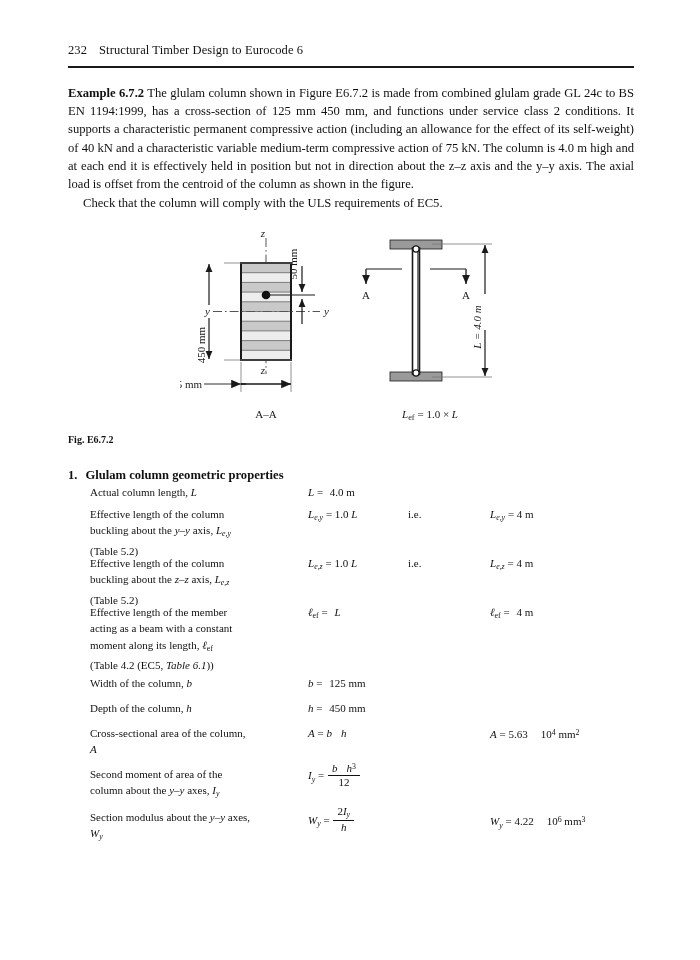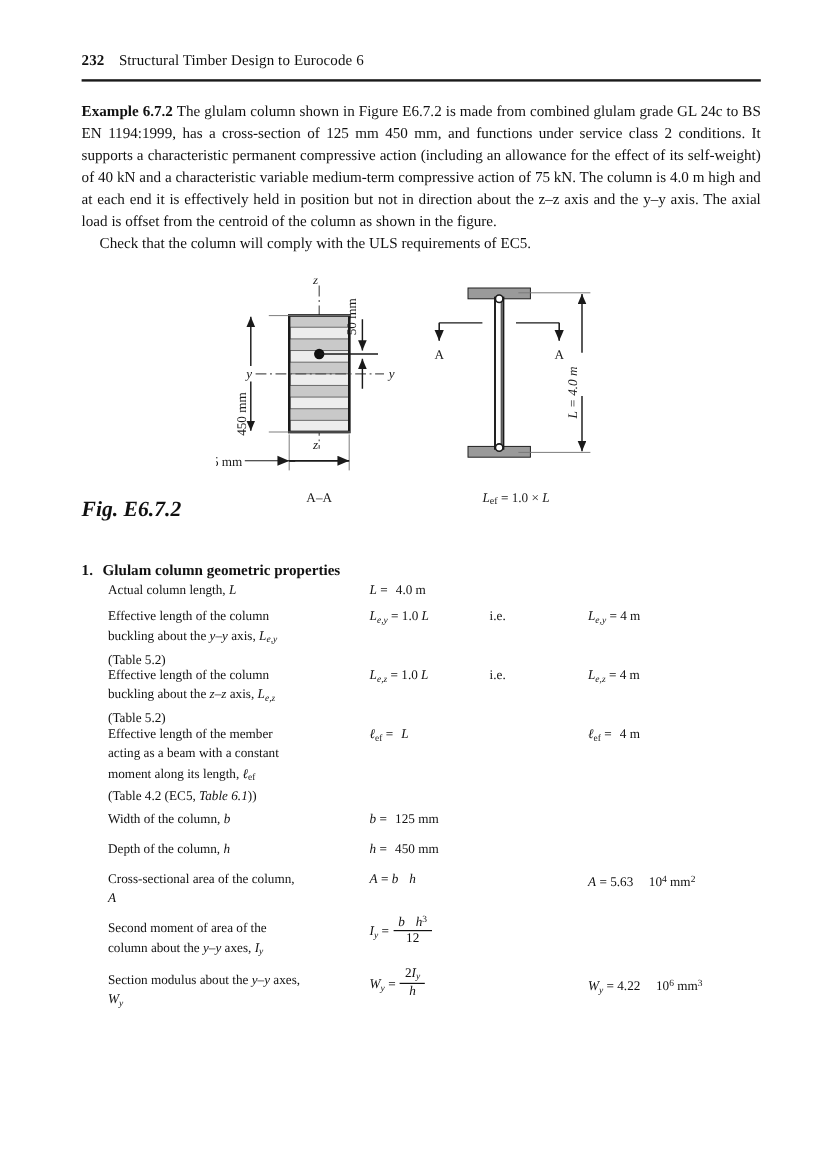--- a/index.html
+++ b/index.html
@@ -24,21 +24,21 @@
   
   .runhead {
     position: absolute;
     left: 68px;
     top: 43px;
     width: 566px;
     font-size: 12.5px;
     letter-spacing: 0.1px;
   }
   .runhead .pgno {
-    font-weight: bold;
+    font-weight: normal;
     margin-right: 12px;
   }
   .runhead .title { font-weight: normal; }
   .rule {
     position: absolute;
     left: 68px;
     top: 66px;
     width: 566px;
     height: 1.6px;
     background: #1a1a1a;
@@ -64,24 +64,23 @@
     left: 180px;
     top: 232px;
     width: 330px;
     height: 196px;
   }
   .figure svg { display: block; }
 
   .figcap {
     position: absolute;
     left: 68px;
-    top: 414px;
-    font-size: 18px;
+    top: 434px;
+    font-size: 10px;
     font-weight: bold;
-    font-style: italic;
   }
 
   
   .sect-head {
     position: absolute;
     left: 68px;
     top: 468px;
     font-size: 12.6px;
     font-weight: bold;
   }

